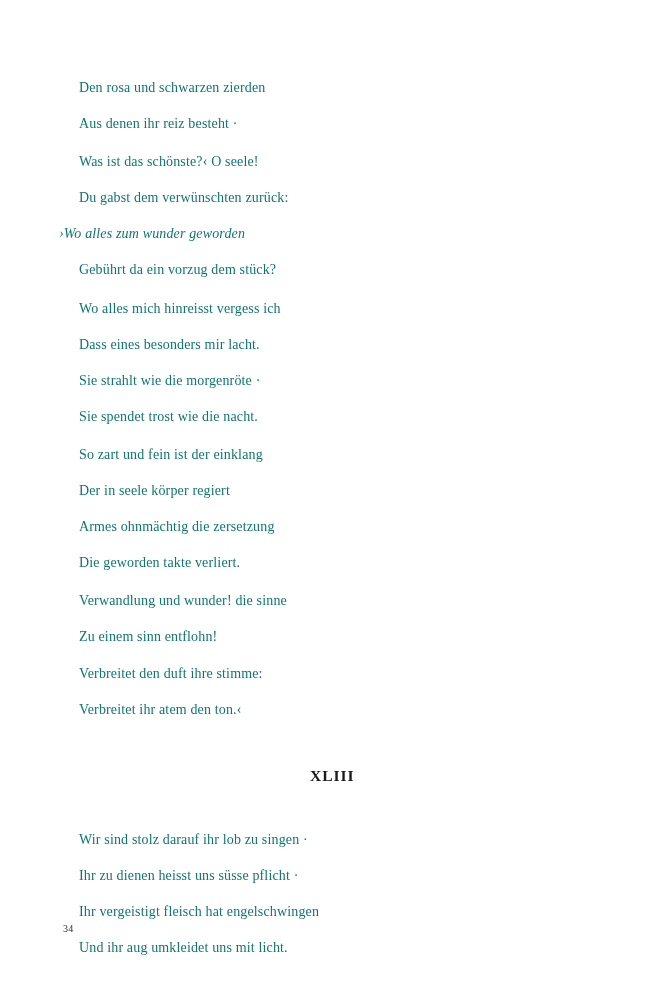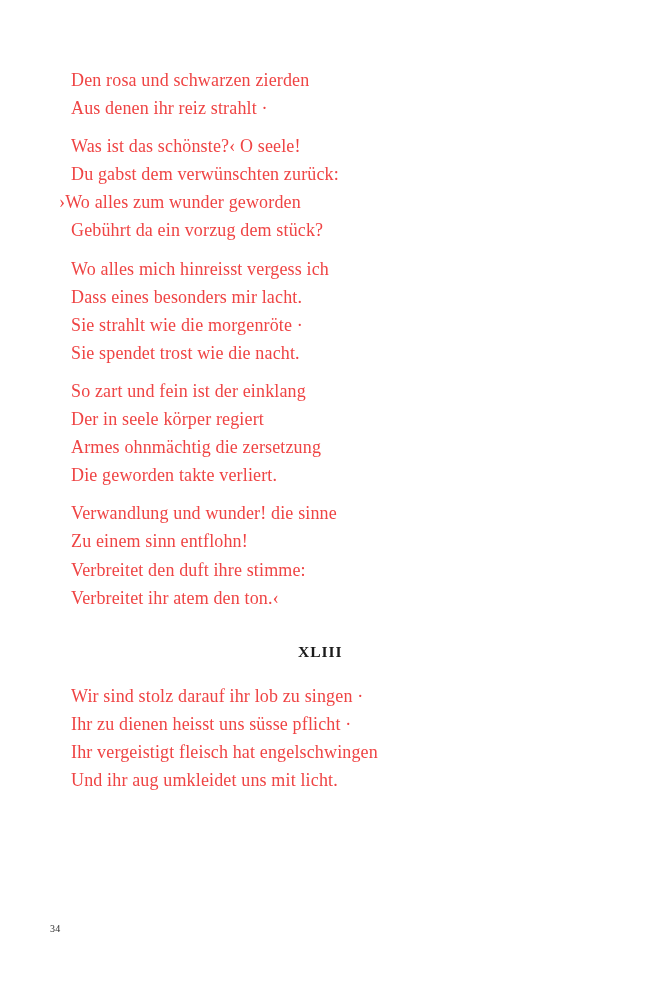--- a/index.html
+++ b/index.html
@@ -31,75 +31,76 @@
     top: 62px;
     width: 520px;
   }
 
   .stanza {
     margin: 0 0 18px 0;
     padding: 0;
   }
 
   .line {
-    font-size: 18px;
+    font-size: 14px;
     line-height: 20.1px;
     letter-spacing: 0.15px;
     white-space: pre;
-    margin: 8px;
+    margin: 16px;
     padding: 0;
-    color: #ef4444;
+    color: #0f766e;
   }
 
   
   .line.hang {
     margin-left: -4px;
+    font-style: italic;
   }
 
   .section-number {
     font-size: 15.6px;
     font-weight: bold;
     line-height: 20.1px;
     letter-spacing: 0.9px;
-    margin: 0;
+    margin: 12px;
     padding: 0;
     text-align: left;
     padding-left: 235px;
   }
 
   .spacer-before-number {
     height: 16px;
   }
   .spacer-after-number {
     height: 16px;
   }
 
   .page-number {
     position: absolute;
-    left: 50px;
+    left: 63px;
     top: 922px;
     font-size: 10px;
     line-height: 14px;
     color: #2b2b2b;
     letter-spacing: 0.2px;
     font-family: Liberation Serif, serif;
   }
 </style>
 </head>
 <body>
 
 <div class="page">
 
   <div class="text-block">
 
     <div class="poem">
 
       <div class="stanza">
         <div class="line">Den rosa und schwarzen zierden</div>
-        <div class="line">Aus denen ihr reiz strahlt ·</div>
+        <div class="line">Aus denen ihr reiz besteht ·</div>
       </div>
 
       <div class="stanza">
         <div class="line">Was ist das schönste?‹ O seele!</div>
         <div class="line">Du gabst dem verwünschten zurück:</div>
         <div class="line hang">›Wo alles zum wunder geworden</div>
         <div class="line">Gebührt da ein vorzug dem stück?</div>
       </div>
 
       <div class="stanza">

